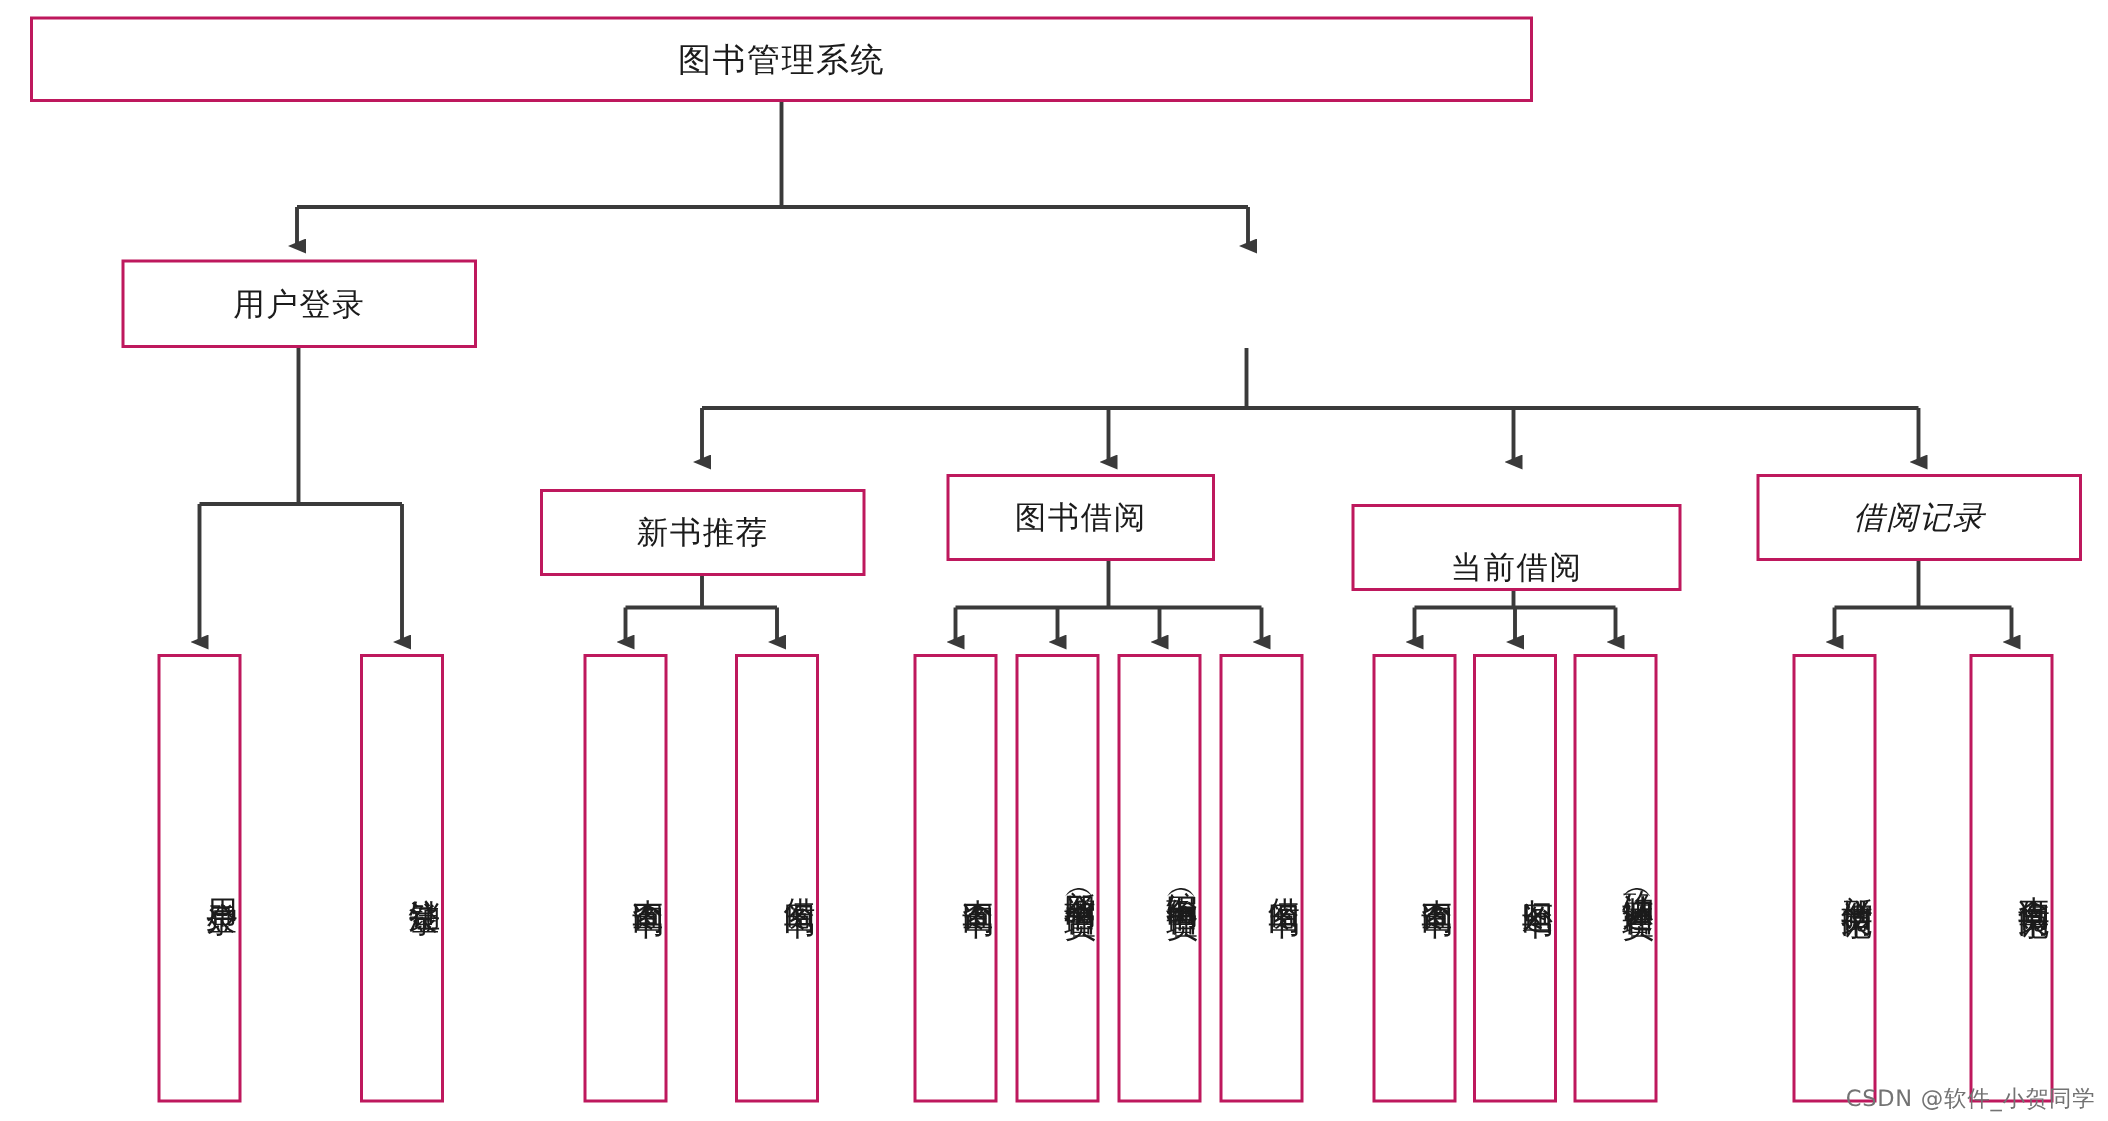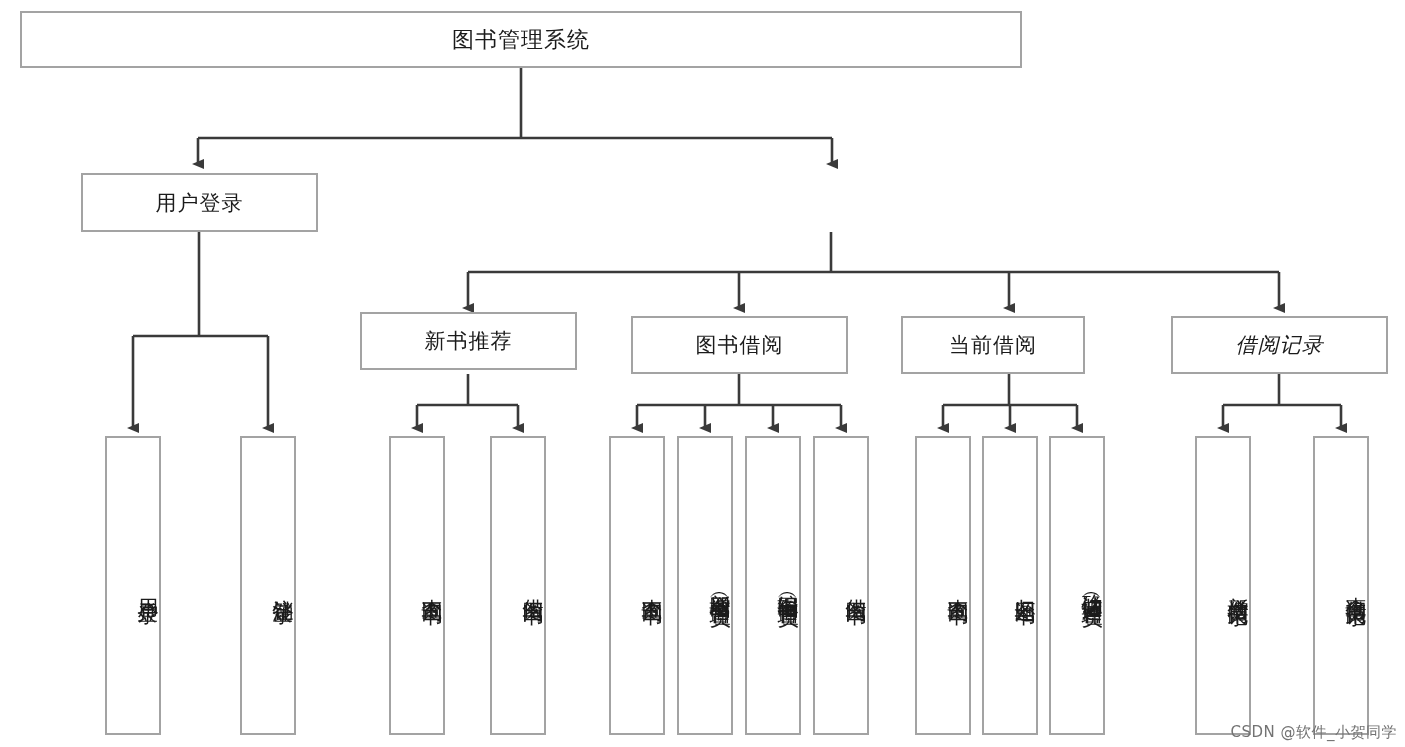--- a/index.html
+++ b/index.html
@@ -22,21 +22,21 @@
     left: 0;
     top: 0;
     width: 1405px;
     height: 747px;
     pointer-events: none;
   }
   .node {
     position: absolute;
     box-sizing: border-box;
     background: #ffffff;
-    border: 2px solid #a3a3a3;
+    border: 2px solid #be185d;
     display: flex;
     align-items: center;
     justify-content: center;
     color: #1b1b1b;
   }
   .node.h {
     font-size: 21px;
     letter-spacing: 1px;
   }
   .node.v {
@@ -126,27 +126,27 @@
   </svg>
 
   <div class="node h title" style="left:20px; top:11px; width:1002px; height:57px;">
     <span>图书管理系统</span>
   </div>
 
   <div class="node h" style="left:81px; top:173px; width:237px; height:59px;">
     <span>用户登录</span>
   </div>
 
-  <div class="node h" style="left:360px; top:312px; width:217px; height:58px;">
+  <div class="node h" style="left:360px; top:326px; width:217px; height:58px;">
     <span>新书推荐</span>
   </div>
-  <div class="node h" style="left:631px; top:316px; width:217px; height:58px;">
+  <div class="node h" style="left:631px; top:316px; width:179px; height:58px;">
     <span>图书借阅</span>
   </div>
-  <div class="node h" style="left:901px; top:316px; width:184px; height:58px;">
+  <div class="node h" style="left:901px; top:336px; width:220px; height:58px;align-items:flex-end;">
     <span>当前借阅</span>
   </div>
   <div class="node h" style="left:1171px; top:316px; width:217px; height:58px;font-style:italic;">
     <span>借阅记录</span>
   </div>
 
   <div class="node v" style="left:105px; top:436px; width:56px; height:299px;">
     <span>用户登录</span>
   </div>
   <div class="node v" style="left:240px; top:436px; width:56px; height:299px;">

